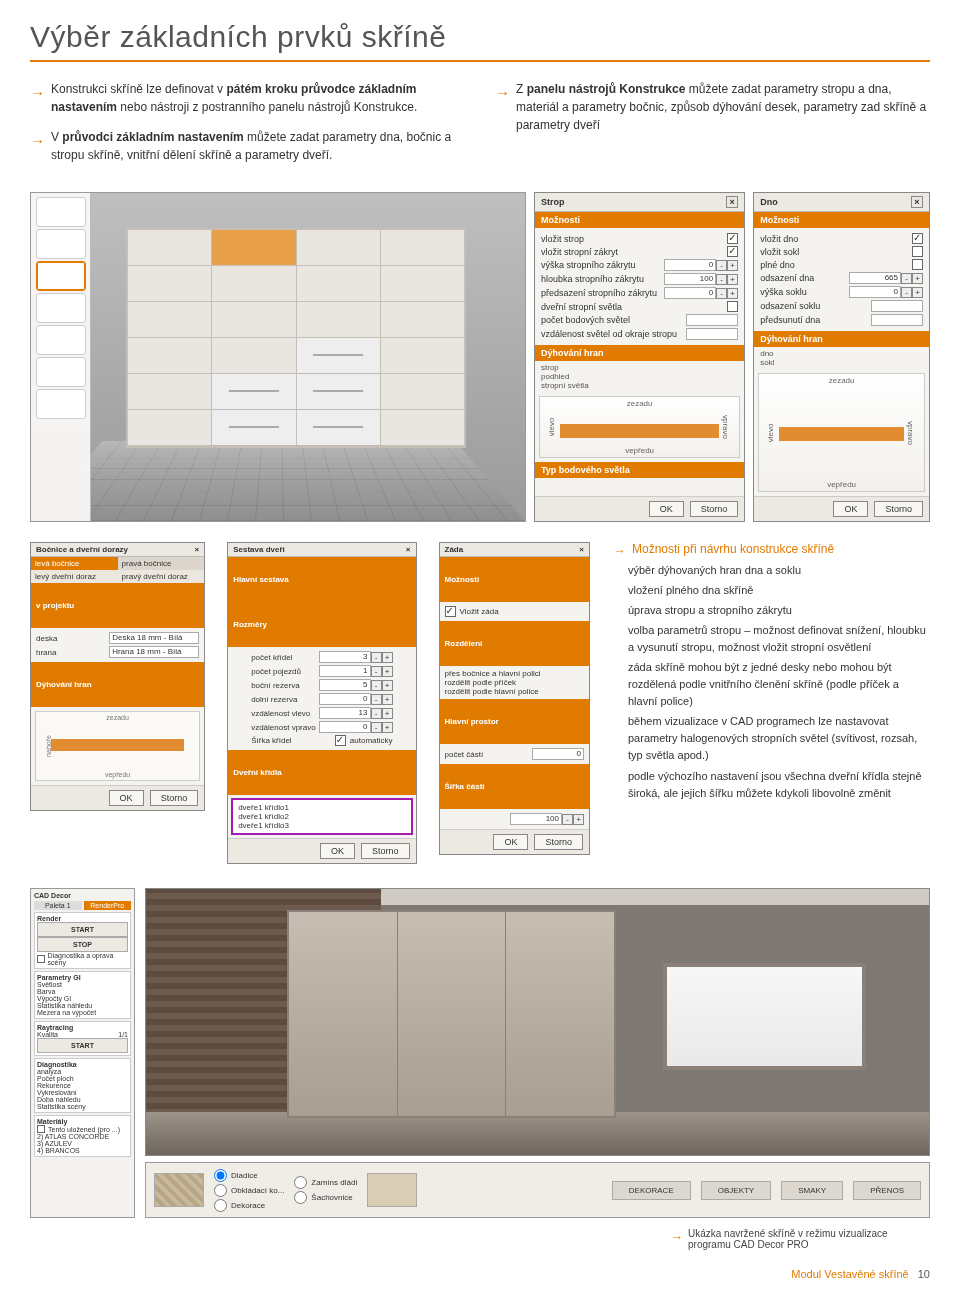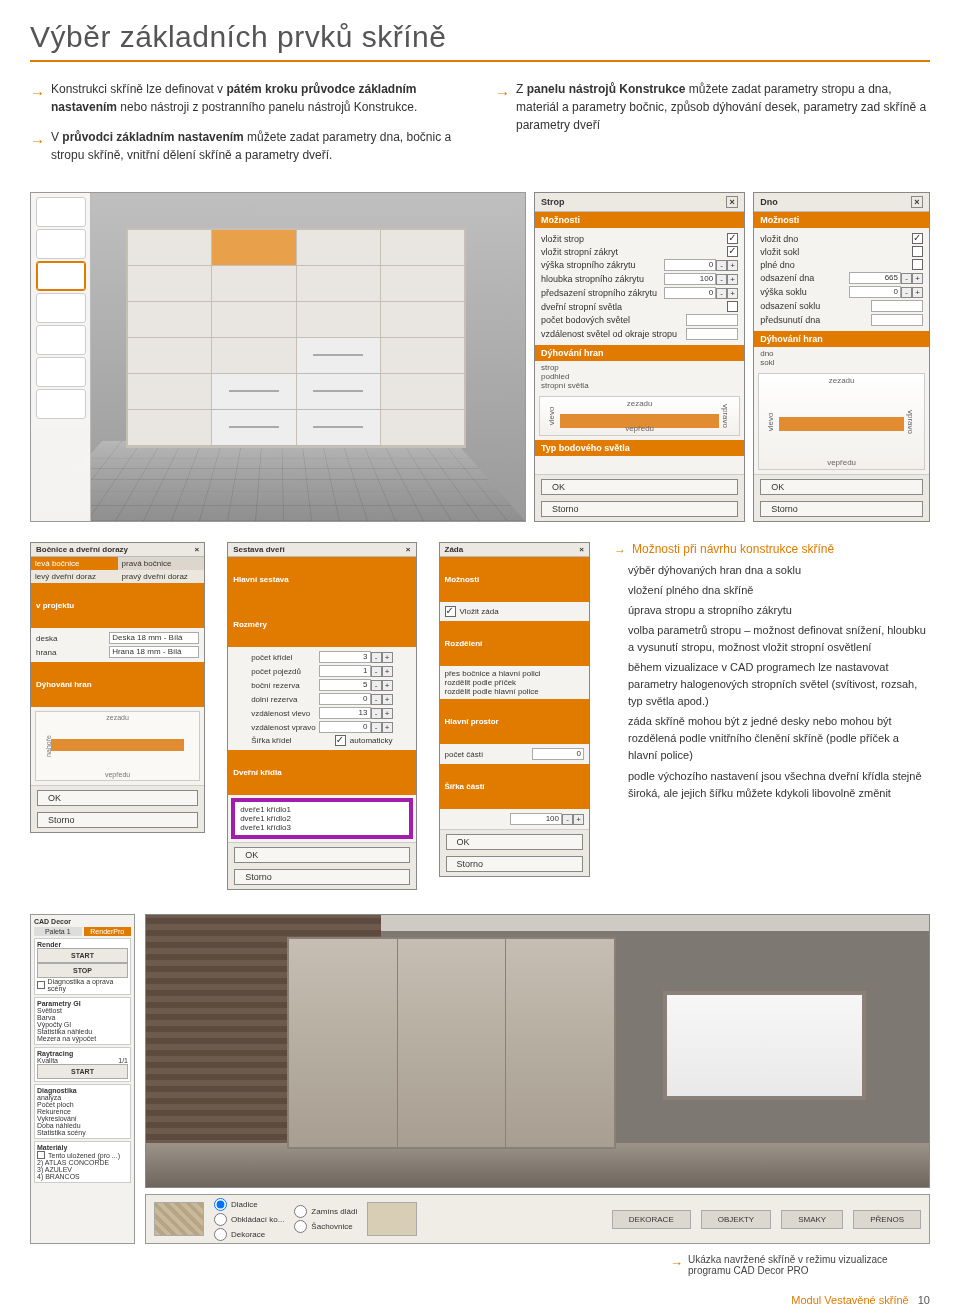--- a/index.html
+++ b/index.html
@@ -47,21 +47,21 @@
   .prop-row { display:flex; justify-content:space-between; align-items:center; padding:1px 0; }
   .prop-row .lbl { flex:1; }
   .prop-row .fld { width:52px; height:12px; background:#fff; border:1px solid #aaa; text-align:right; padding:0 2px; font-size:8px; line-height:10px; }
   .prop-row .chk { width:11px; height:11px; border:1px solid #666; background:#fff; position:relative; }
   .prop-row .chk.checked::after { content:"✓"; position:absolute; left:0; top:-2px; font-size:10px; }
   .prop-row .spin { display:flex; }
   .prop-row .spin .btn { width:11px; height:11px; border:1px solid #888; background:#eee; font-size:8px; line-height:9px; text-align:center; }
   .diagram-area { flex:1; background:linear-gradient(#fff,#f3f0ec); margin:4px; border:1px solid #ccc; position:relative; }
   .diagram-area .strip { position:absolute; left:20px; right:20px; top:45%; height:14px; background:#e28c32; }
   .diagram-area .lbl-around { position:absolute; font-size:8px; color:#666; }
-  .btnrow { display:flex; justify-content:flex-end; gap:6px; padding:4px 6px; border-top:1px solid #ccc; background:#ece8e2;flex-direction:column; }
+  .btnrow { display:flex; justify-content:flex-end; gap:6px; padding:4px 6px; border-top:1px solid #ccc; background:#ece8e2; }
   .btnrow .b { padding:2px 10px; border:1px solid #888; background:#f8f6f2; font-size:9px; }
 
   
   .dialogs-row { display:flex; gap:22px; align-items:flex-start; }
   .small-panel { background:#f5f3ef; border:1px solid #888; font-size:8px; }
   .small-panel .hdr { background:#ece8e2; padding:2px 5px; border-bottom:1px solid #bbb; font-weight:bold; display:flex; justify-content:space-between; }
   .small-panel .section-head { background:#e07b00; color:#fff; padding:18px 5px; font-weight:bold; }
 
   
   .mid-row { display:flex; gap:24px; margin-bottom:24px; align-items:flex-start; }
@@ -77,21 +77,21 @@
   .cad-sidebar .sec { border:1px solid #ccc; padding:2px; background:#fff; }
   .cad-sidebar .big-btn { background:#ece8e2; border:1px solid #aaa; text-align:center; padding:3px 0; font-weight:bold; }
   .render-view { flex:1; height:330px; position:relative; border:1px solid #888; overflow:hidden; background:#7d7871; }
   .rv-wall-left { position:absolute; left:0; top:0; width:30%; height:85%; background: repeating-linear-gradient(0deg,#6c5a4d 0 6px,#5d4b3f 6px 12px), repeating-linear-gradient(90deg,rgba(0,0,0,0.1) 0 1px, transparent 1px 18px); }
   .rv-wardrobe { position:absolute; left:18%; top:8%; width:42%; height:78%; background:linear-gradient(90deg,#b7aea2,#a0968a); border:2px solid #8a8077; display:flex; }
   .rv-wardrobe .door { flex:1; border-right:1px solid #8a8077; background:linear-gradient(#c6beb2,#a89e92); }
   .rv-wardrobe .door:last-child{border-right:none;}
   .rv-window { position:absolute; right:8%; top:28%; width:26%; height:40%; background:linear-gradient(#f7f7f7,#e9e9e9); border:4px solid #8a8077; }
   .rv-floor { position:absolute; left:0; right:0; bottom:0; height:16%; background:linear-gradient(#9c9389,#6e665d); }
   .rv-ceiling { position:absolute; left:0; right:0; top:0; height:6%; background:#cfcac3; }
-  .bottom-bar { height:50px; border:1px solid #999; margin-top:6px; background:#f0ede7; display:flex; align-items:center; gap:10px; padding:4px 8px; font-size:8px; }
+  .bottom-bar { height:56px; border:1px solid #999; margin-top:6px; background:#f0ede7; display:flex; align-items:center; gap:10px; padding:4px 8px; font-size:8px; }
   .bottom-bar .swatch { width:50px; height:34px; border:1px solid #aaa; }
   .bottom-bar .swatch.a { background:repeating-linear-gradient(45deg,#c9b99c 0 4px,#b8a584 4px 8px); }
   .bottom-bar .swatch.b { background:#d8cdb5; }
   .bottom-bar .grp { display:flex; flex-direction:column; gap:2px; }
   .bottom-bar .grp label { display:flex; gap:4px; align-items:center; }
   .bottom-bar .tab { padding:4px 16px; background:#ddd8cf; border:1px solid #aaa; }
 
   .caption-block { font-size:10px; color:#444; max-width:260px; margin-left:auto; margin-top:10px; display:flex; }
   .caption-block .arr { color:#e07b00; font-weight:bold; margin-right:5px; font-size:13px; }
 
@@ -406,21 +406,21 @@
                 <span class="btn">+</span>
               </span>
             </div>
           <div class="prop-row">
               <span class="lbl">Šířka křídel</span>
               <span class="chk checked"></span>
               <span style="margin-left:4px">automaticky</span>
             </div>
         </div>
         <div class="section-head">Dveřní křídla</div>
-        <div style="padding:3px 5px; background:#fff; margin:3px; border:4px solid #a21caf">
+        <div style="padding:3px 5px; background:#fff; margin:3px; border:2px solid #a21caf">
           <div>dveře1 křídlo1</div>
           <div>dveře1 křídlo2</div>
           <div>dveře1 křídlo3</div>
         </div>
         <div class="btnrow">
             <span class="b">OK</span>
             <span class="b">Storno</span>
           </div>
       </div>
 
@@ -471,22 +471,22 @@
   <div class="desc-block">
     <div class="desc-title-row">
       <span class="arr">→</span>
       <span>Možnosti při návrhu konstrukce skříně</span>
     </div>
     <ul class="desc-list">
       <li>výběr dýhovaných hran dna a soklu</li>
       <li>vložení plného dna skříně</li>
       <li>úprava stropu a stropního zákrytu</li>
       <li>volba parametrů stropu – možnost definovat snížení, hloubku a vysunutí stropu, možnost vložit stropní osvětlení</li>
+      <li>záda skříně mohou být z jedné desky nebo mohou být rozdělená podle vnitřního členění skříně (podle příček a hlavní police)</li>
       <li>během vizualizace v CAD programech lze nastavovat parametry halogenových stropních světel (svítivost, rozsah, typ světla apod.)</li>
-      <li>záda skříně mohou být z jedné desky nebo mohou být rozdělená podle vnitřního členění skříně (podle příček a hlavní police)</li>
       <li>podle výchozího nastavení jsou všechna dveřní křídla stejně široká, ale jejich šířku můžete kdykoli libovolně změnit</li>
     </ul>
   </div>
 </div>
 
 <div class="bottom-block">
   <div class="cad-sidebar">
     <div style="font-weight:bold">CAD Decor</div>
     <div style="display:flex; gap:2px">
       <div style="flex:1; background:#ddd; text-align:center; padding:1px">Paleta 1</div>

